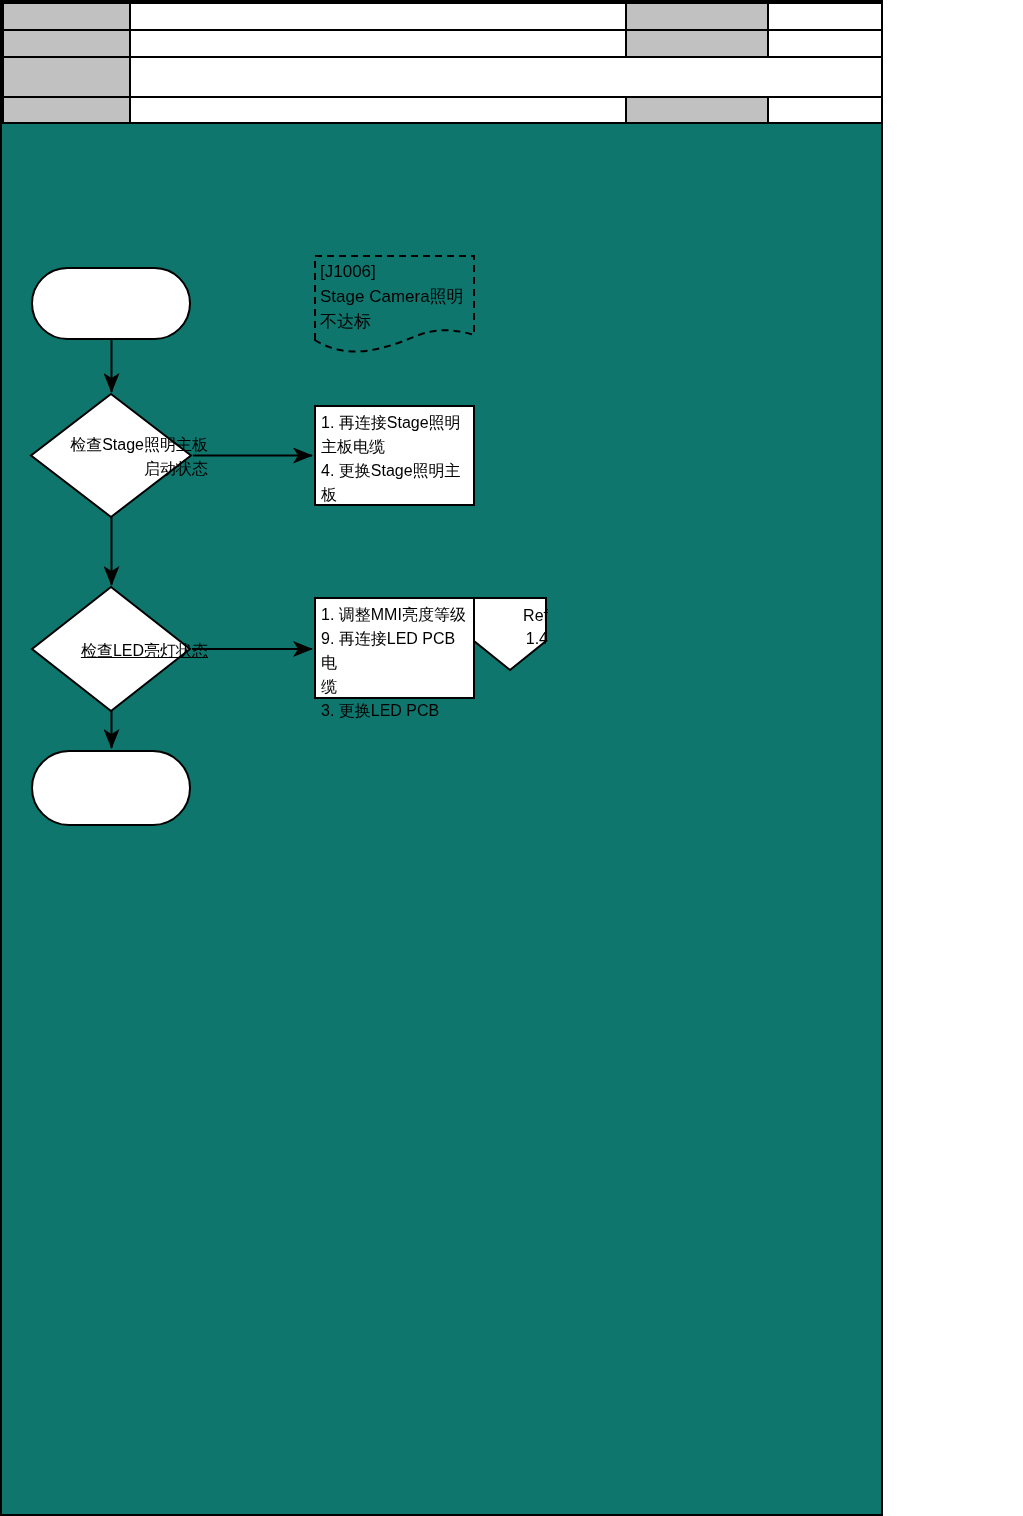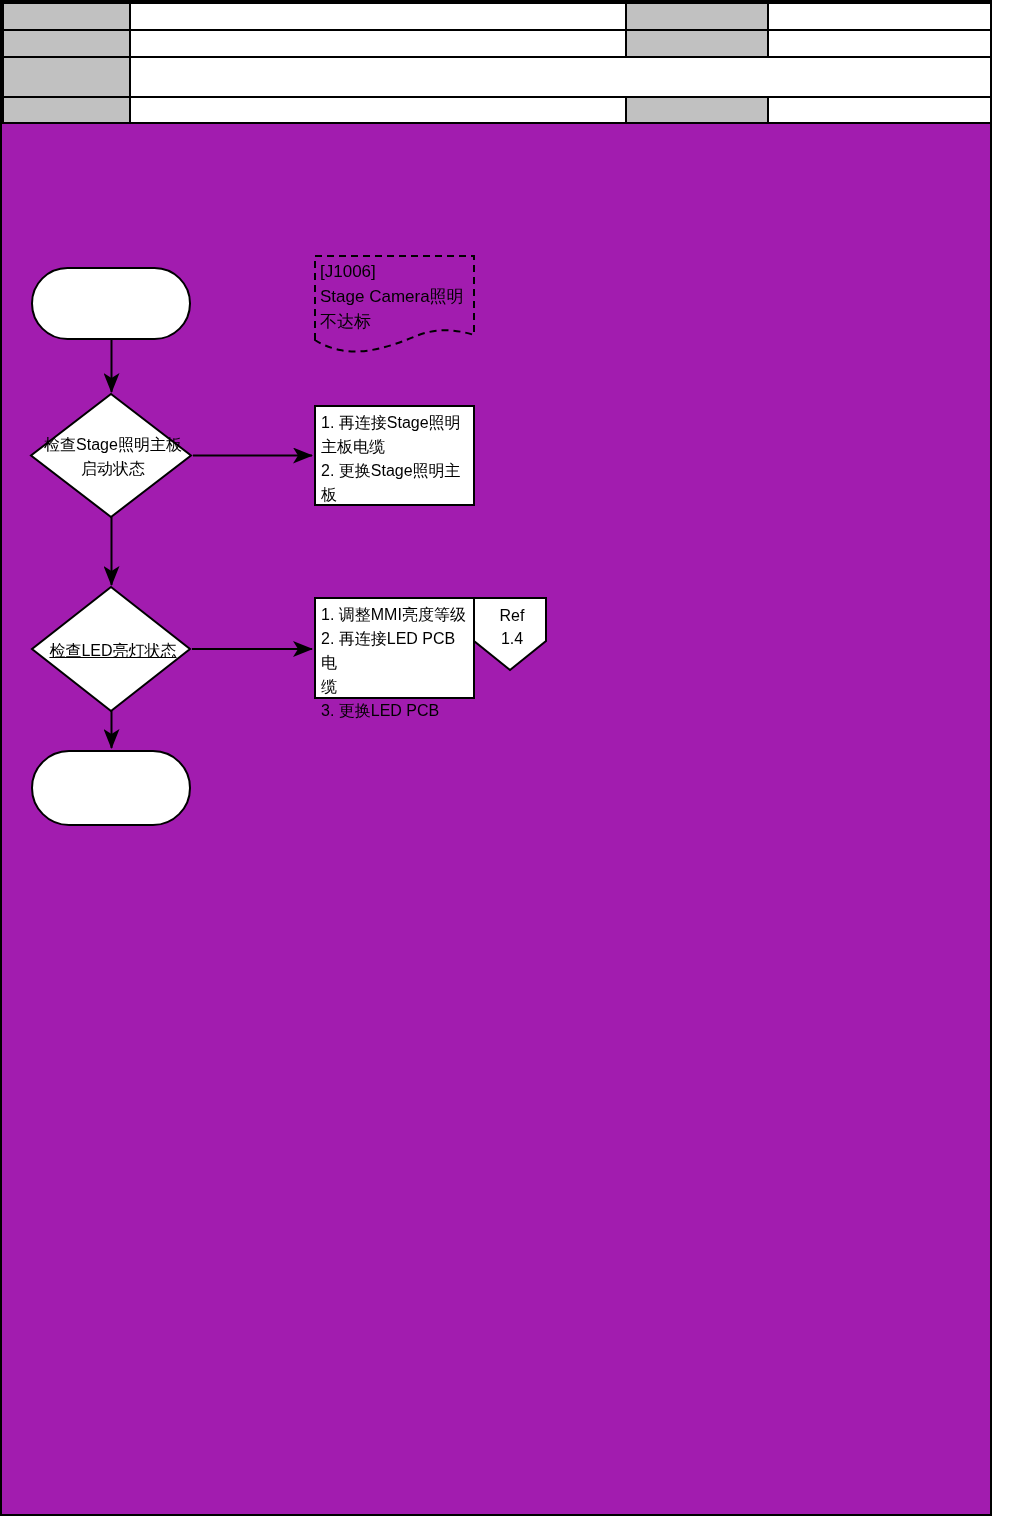--- a/index.html
+++ b/index.html
@@ -1,19 +1,19 @@
 <!DOCTYPE html>
 <html><head>
 <meta charset="utf-8">
 <style>
   html,body{margin:0;padding:0;background:#fff;}
   #page{
     position:relative;
-    width:992px;height:1516px;
-    background:#a21caf;
+    width:883px;height:1516px;
+    background:#0f766e;
     border:2px solid #000;
     box-sizing:border-box;
     font-family:"Liberation Sans","DejaVu Sans",sans-serif;
     overflow:hidden;
   }
   
   table.hdr{
     position:absolute;left:0;top:0;
     width:1019px;
     border-collapse:collapse;
@@ -31,21 +31,21 @@
   tr.r4 td{height:24px;}
   
   svg#flow{position:absolute;left:-2px;top:-2px;}
   .txt{
     position:absolute;
     color:#000;
     white-space:pre-line;
     font-size:16px;
     line-height:24px;
   }
-  .center{text-align:center;}
+  .center{text-align:right;}
   #note-text{left:318px;top:257px;width:154px;font-size:17px;line-height:25px;}
   #decision1-text{left:16px;top:431px;width:190px;}
   #action1-text{left:319px;top:409px;width:151px;}
   #decision2-text{left:16px;top:637px;width:190px;text-decoration:underline;}
   #action2-text{left:319px;top:601px;width:151px;}
   #ref-text{left:474px;top:602px;width:72px;line-height:23px;}
 </style>
 </head>
 <body>
 
@@ -123,26 +123,26 @@
 
   <div class="txt" id="note-text">[J1006]
 Stage Camera照明
 不达标</div>
 
   <div class="txt center" id="decision1-text">检查Stage照明主板
 启动状态</div>
 
   <div class="txt" id="action1-text">1. 再连接Stage照明
 主板电缆
-2. 更换Stage照明主
+4. 更换Stage照明主
 板</div>
 
   <div class="txt center" id="decision2-text">检查LED亮灯状态</div>
 
   <div class="txt" id="action2-text">1. 调整MMI亮度等级
-2. 再连接LED PCB 电
+9. 再连接LED PCB 电
 缆
 3. 更换LED PCB</div>
 
   <div class="txt center" id="ref-text">Ref
 1.4</div>
 
 </div>
 
 </body></html>

